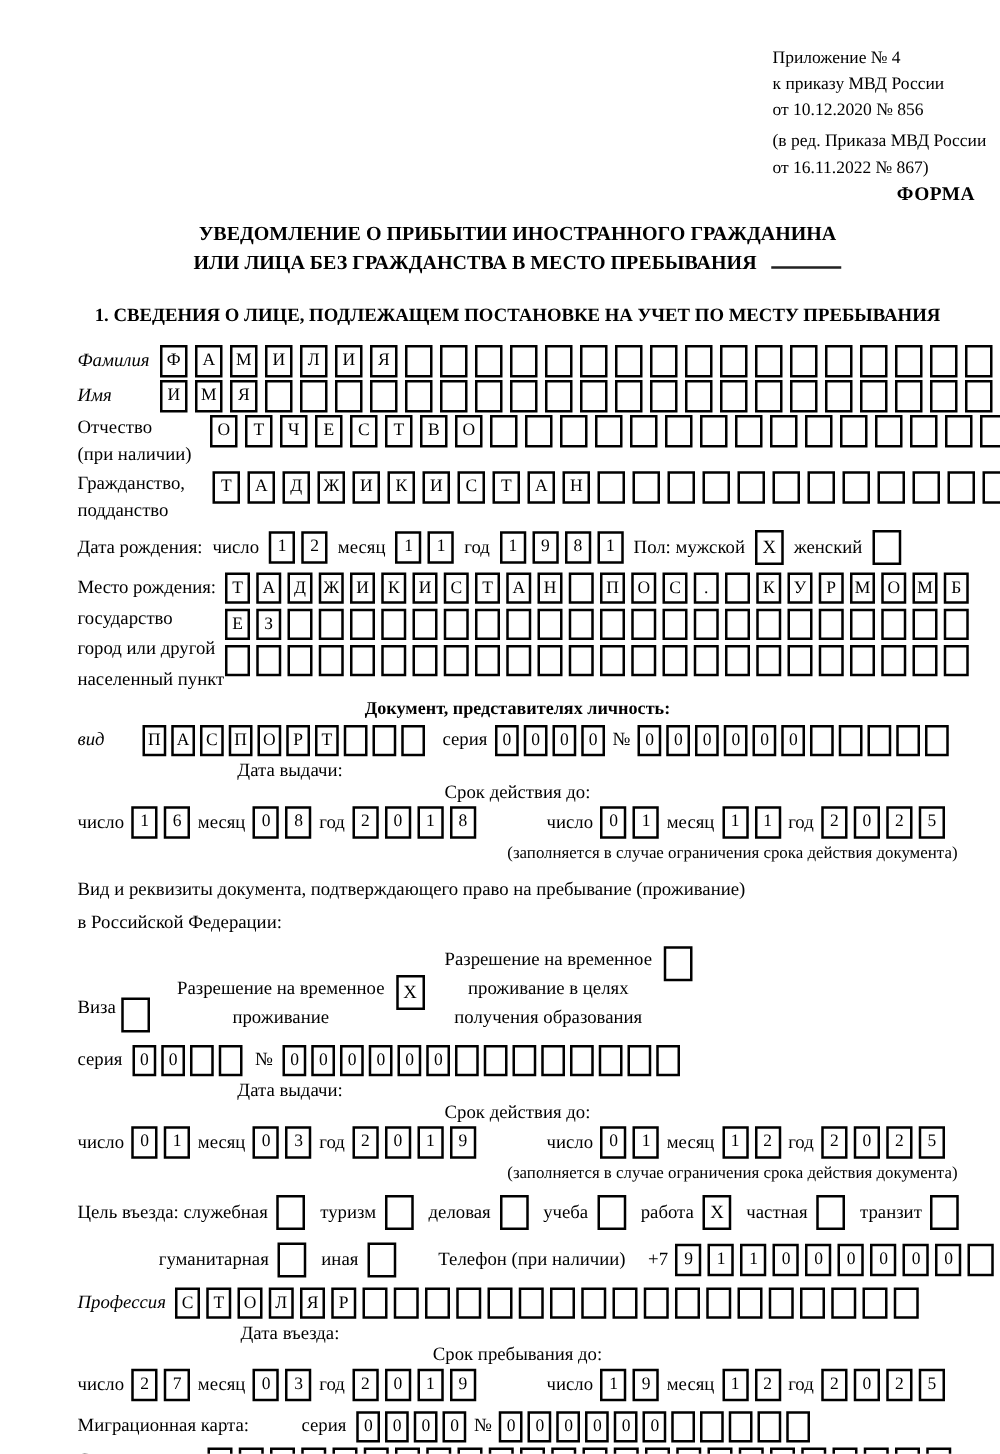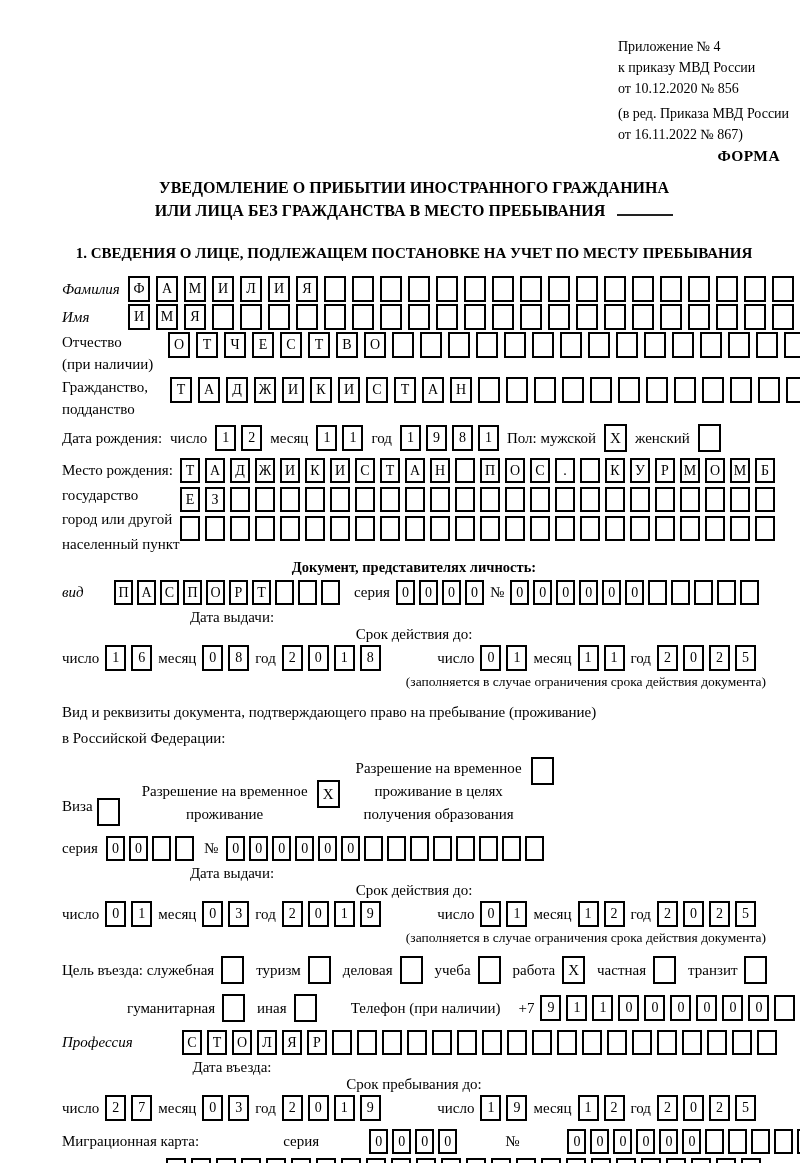--- a/index.html
+++ b/index.html
@@ -61,21 +61,21 @@
 
   .goalrow { display:flex; align-items:center; margin-top:10px; }
   .goalrow > .dlbl { margin-left:12px; }
   .goalrow > .dlbl:first-child { margin-left:0; }
   .goalrow > .cbox { margin-left:7px; }
 
   .legalblock { margin-top:4px; }
   .legalblock .lblcol { line-height:23.5px; }
   .legalblock .cells { margin-bottom:5px; }
 
-  .mt4 { margin-top:4px; } .mt6 { margin-top:6px; } .mt8 { margin-top:8px;gap:42px; } .mt10 { margin-top:10px; } .ml14 { margin-left:14px; } .ml6 { margin-left:6px; }
+  .mt4 { margin-top:4px; } .mt6 { margin-top:6px; } .mt8 { margin-top:8px; } .mt10 { margin-top:10px; } .ml14 { margin-left:14px; } .ml6 { margin-left:6px; }
 </style>
 </head>
 <body>
 
 <div class="page">
 
   <div class="ref-block">
     <div>Приложение № 4</div>
     <div>к приказу МВД России</div>
     <div>от 10.12.2020 № 856</div>

